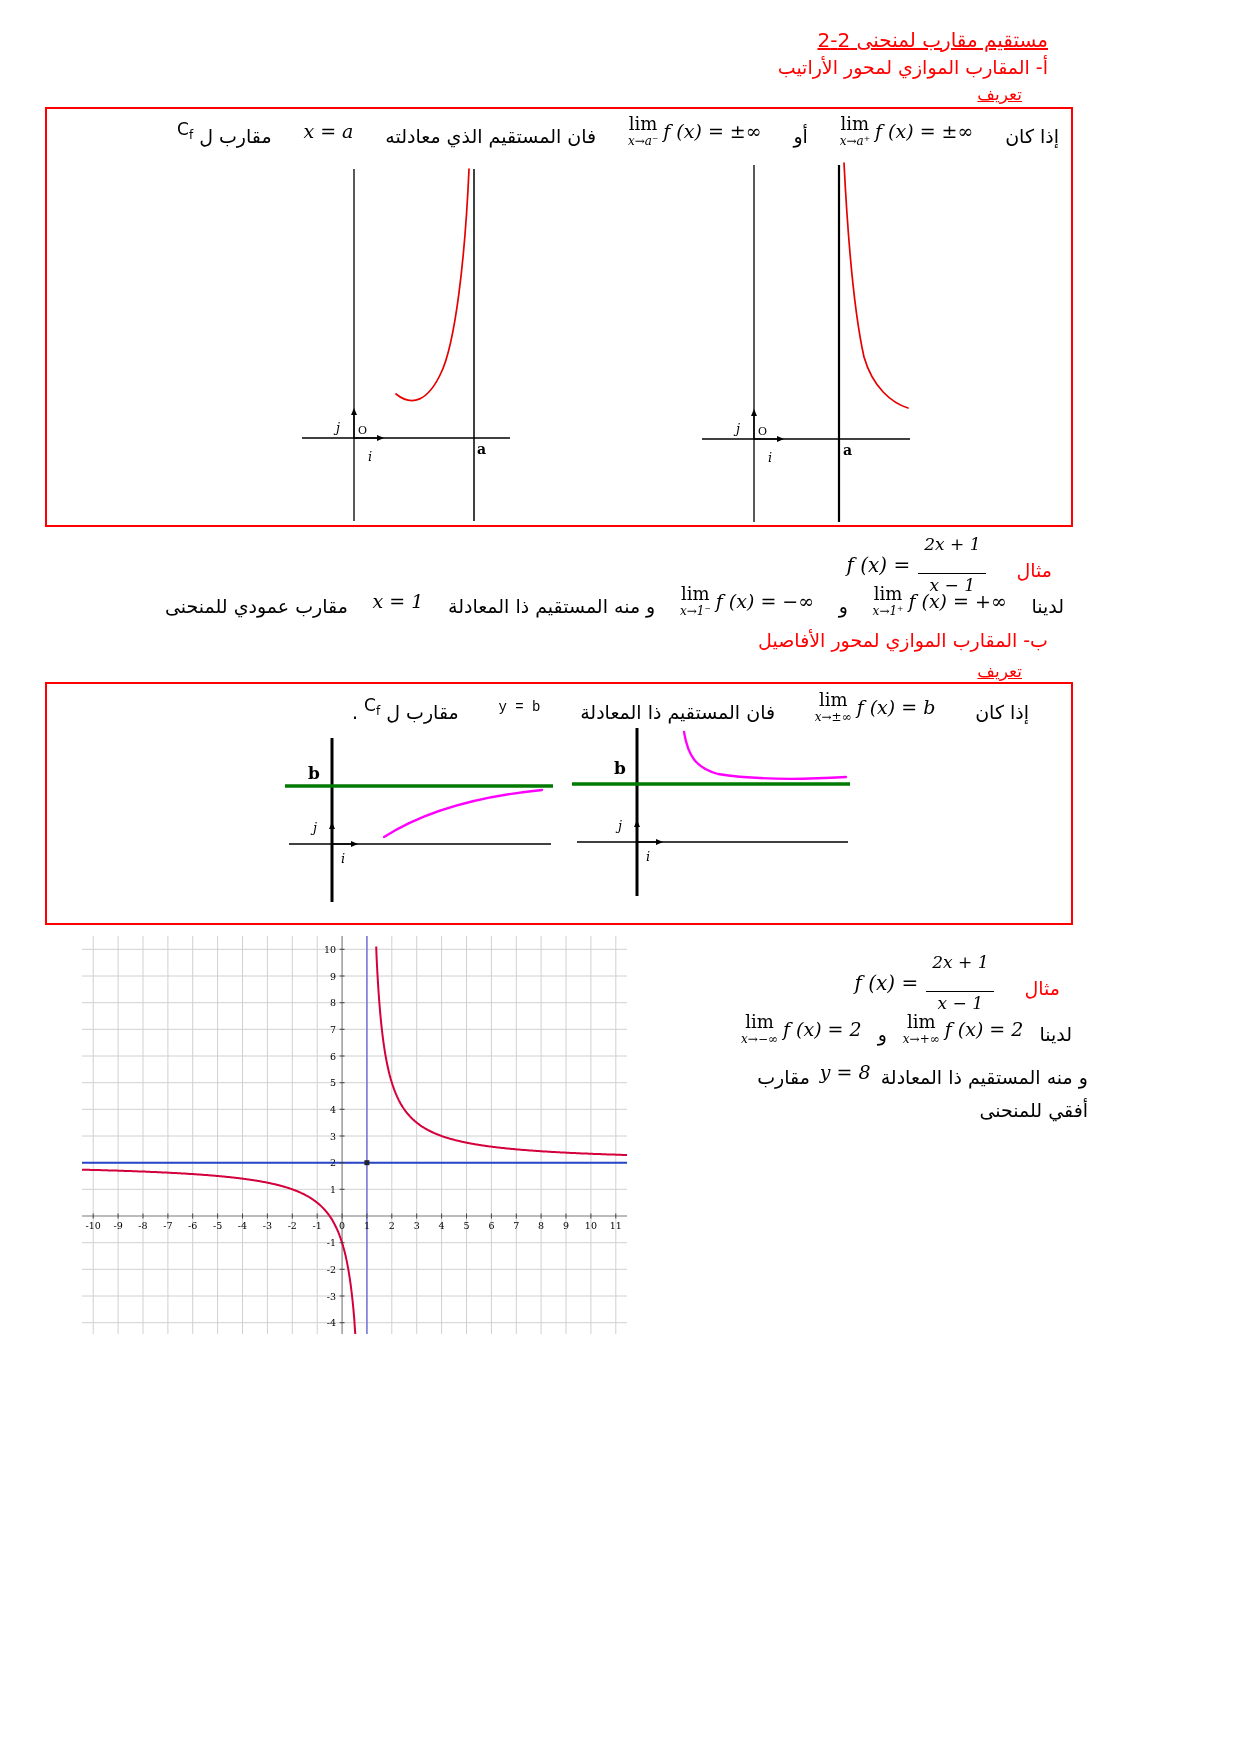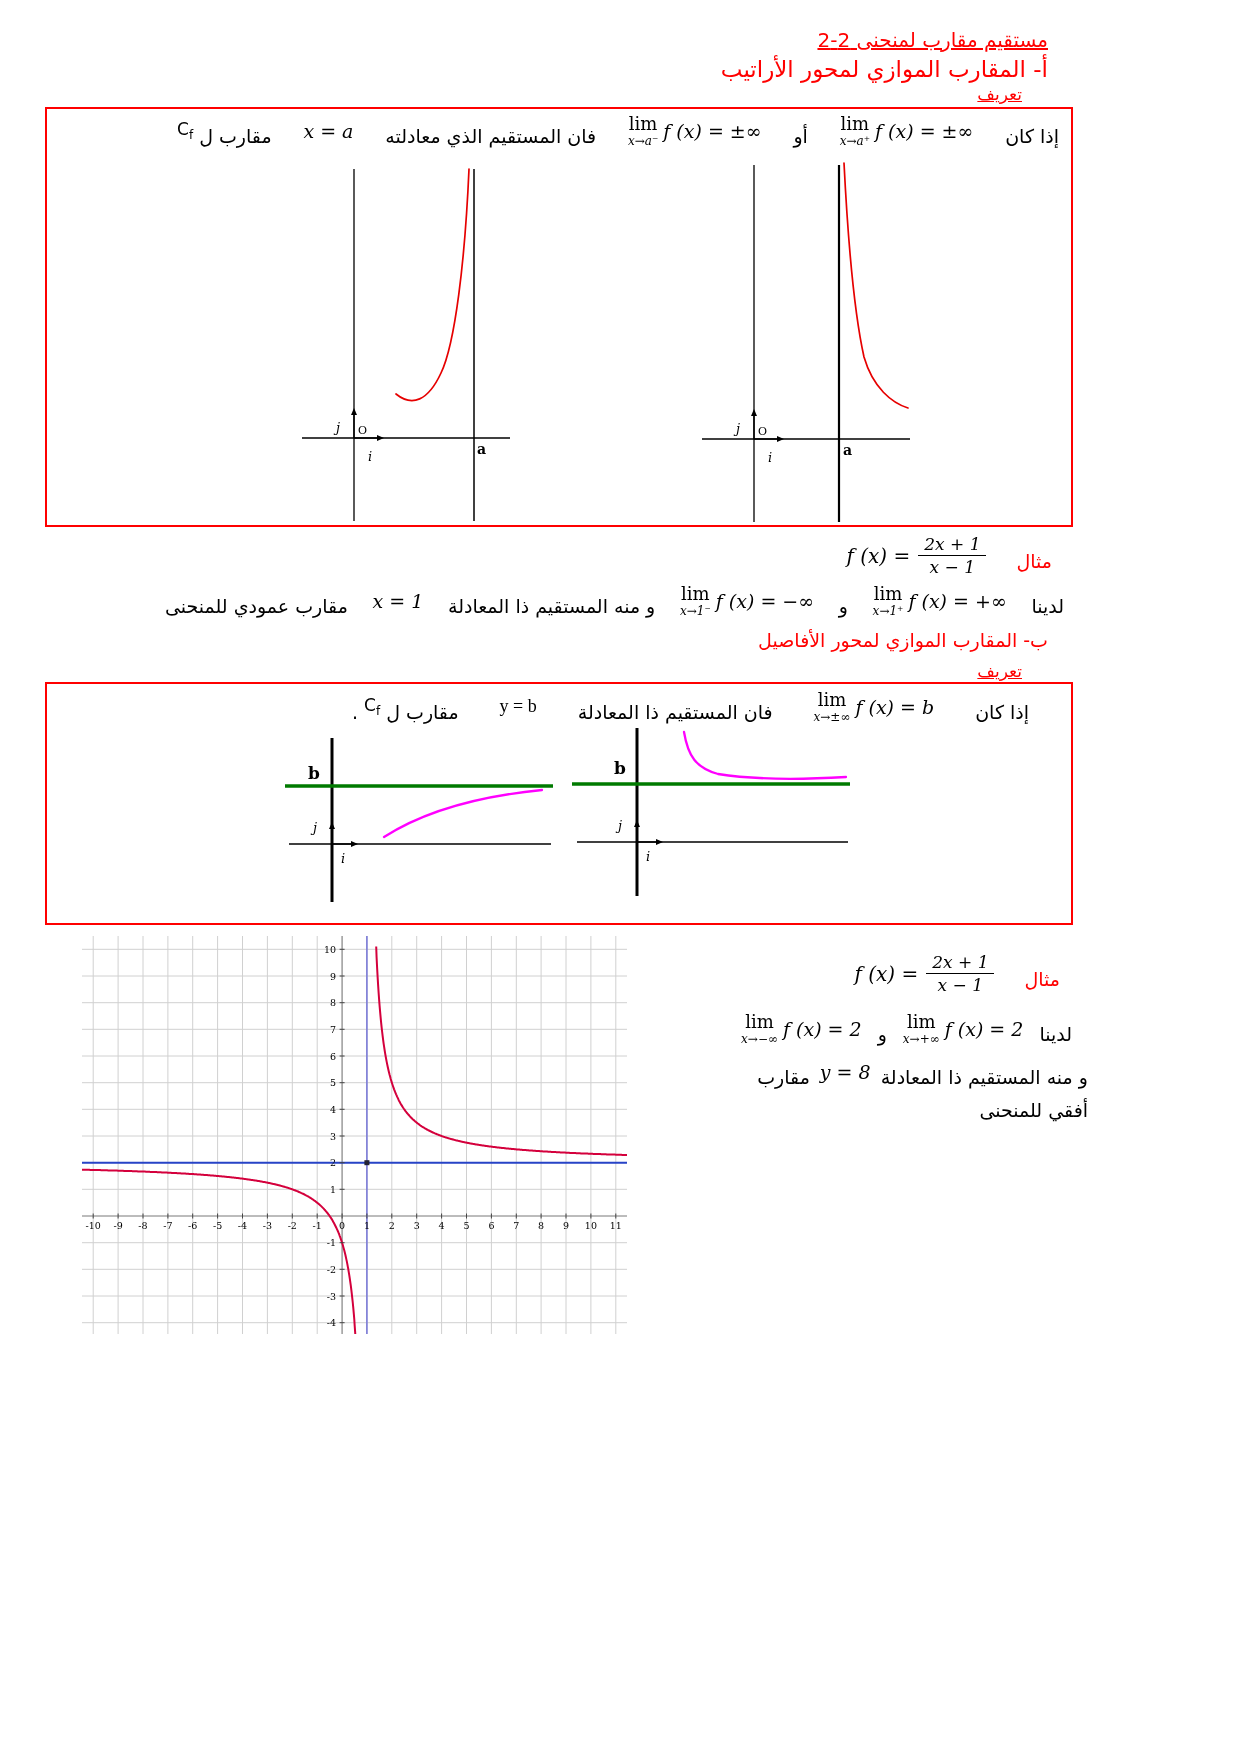--- a/index.html
+++ b/index.html
@@ -4,47 +4,47 @@
 <style>
   *{margin:0;padding:0;box-sizing:border-box;}
   body{background:#fff;}
   .page{position:relative;width:1240px;height:1334px;background:#fff;color:#000;
         font-family:"DejaVu Sans","Liberation Sans",sans-serif;overflow:hidden;}
   .abs{position:absolute;}
   .red{color:#ff0000;}
   .u{text-decoration:underline;}
   .ar{font-size:19px;direction:rtl;unicode-bidi:isolate;margin-top:11px;}
   .title{top:28px;right:192px;font-size:20px;}
-  .sectA{top:56px;right:192px;font-size:23px;}
+  .sectA{top:56px;right:192px;font-size:19px;}
   .deflblA{top:84px;right:218px;font-size:17px;}
   .sectB{top:629px;right:192px;font-size:19px;}
   .deflblB{top:661px;right:218px;font-size:17px;}
   .defbox{position:absolute;border:2px solid #ff0000;background:#fff;}
   .boxA{left:45px;top:107px;width:1028px;height:420px;}
   .boxB{left:45px;top:682px;width:1028px;height:243px;}
   .defline{position:absolute;display:flex;direction:rtl;justify-content:space-between;align-items:center;}
   .deflineA{top:5px;left:130px;right:12px;}
   .deflineB{top:6px;left:305px;right:42px;}
   .fig{position:absolute;overflow:visible;}
   .mexpr{font-family:"DejaVu Serif","Liberation Serif",serif;font-style:italic;font-size:19px;
          direction:ltr;unicode-bidi:isolate;}
   .flhs{font-size:20px;}
   .limgrp{display:inline-flex;direction:ltr;align-items:center;gap:5px;}
   .lim{display:inline-flex;flex-direction:column;align-items:center;line-height:1;}
   .limword{font-family:"DejaVu Serif","Liberation Serif",serif;font-size:18px;}
   .limsub{font-family:"DejaVu Serif","Liberation Serif",serif;font-style:italic;font-size:12px;margin-top:2px;}
   .frac{display:inline-flex;flex-direction:column;align-items:center;line-height:1.2;
         font-family:"DejaVu Serif","Liberation Serif",serif;font-style:italic;font-size:17px;}
-  .num{border-bottom:1.2px solid #000;padding:0 6px 1px;}
+  .num{border-bottom:1.2px solid #000;padding:0 6px 19px;}
   .den{padding-top:1px;}
   .formula{display:inline-flex;direction:ltr;align-items:center;gap:8px;}
   .cfg{display:inline-flex;direction:rtl;align-items:center;gap:6px;}
   .cfm{font-family:"DejaVu Sans","Liberation Sans",sans-serif;font-size:17px;direction:ltr;unicode-bidi:isolate;}
   .cfm sub{font-size:12px;}
-  .yeq{font-family:Liberation Serif, serif;font-size:18px;direction:ltr;unicode-bidi:isolate;}
+  .yeq{font-family:Liberation Mono, monospace;font-size:14px;direction:ltr;unicode-bidi:isolate;}
   .exrow{display:flex;direction:rtl;align-items:center;gap:30px;}
   .exampleA{top:534px;right:188px;}
   .reslineA{top:584px;left:165px;right:176px;display:flex;direction:rtl;justify-content:space-between;align-items:center;}
   .exampleB{top:952px;right:180px;}
   .limlineB{top:1012px;right:168px;display:flex;direction:rtl;align-items:center;gap:16px;}
   .concl1{top:1055px;right:152px;display:flex;direction:rtl;align-items:center;gap:10px;}
   .concl2{top:1088px;right:152px;}
   .pagenum{top:1502px;left:540px;font-family:"DejaVu Serif","Liberation Serif",serif;font-size:21px;}
   svg text{font-family:"DejaVu Serif","Liberation Serif",serif;fill:#000;}
 </style>

